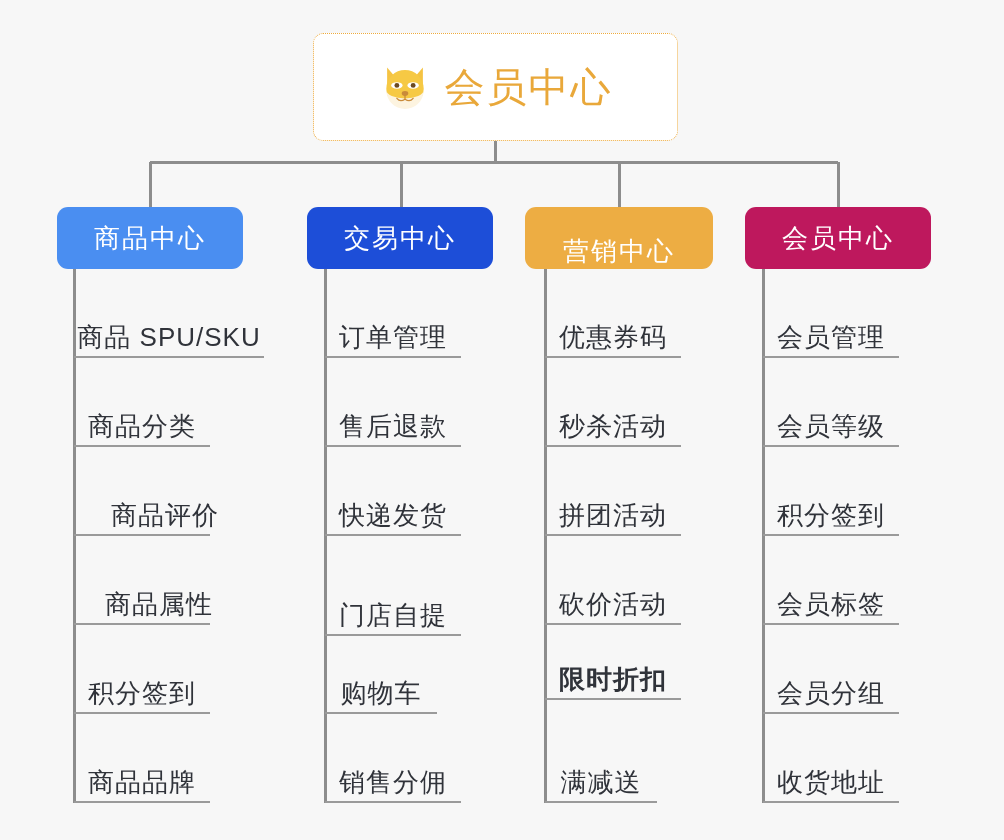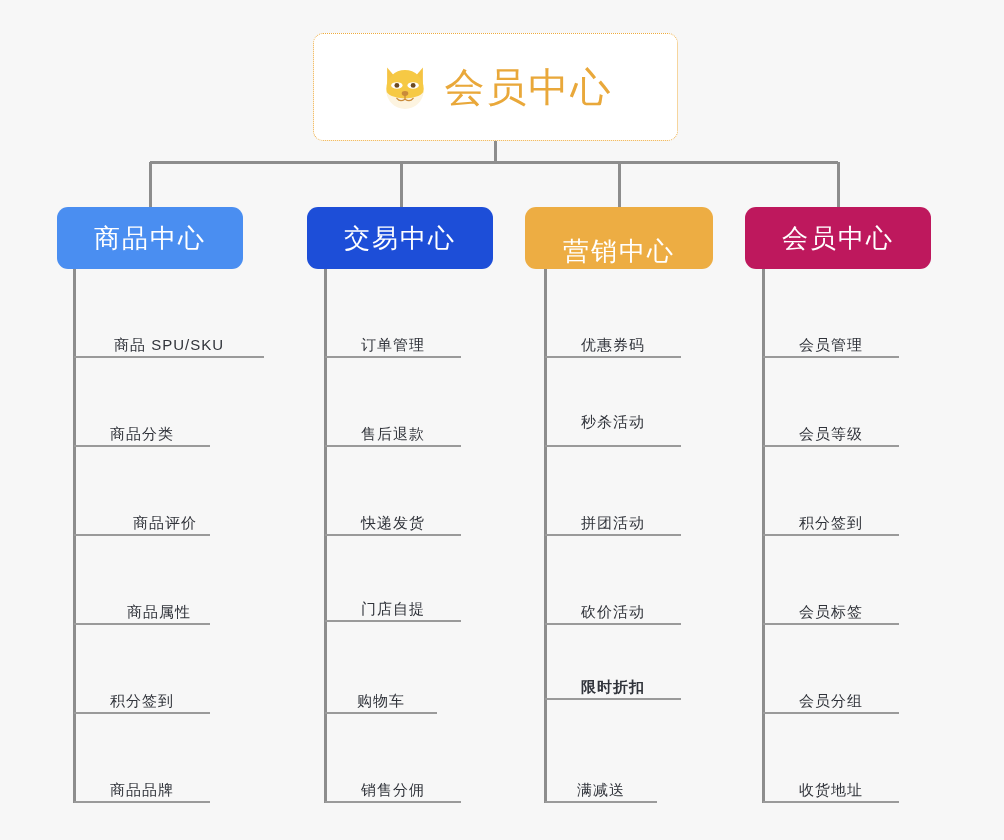--- a/index.html
+++ b/index.html
@@ -76,21 +76,21 @@
     position: absolute;
     height: 46px;
     box-sizing: border-box;
     border-bottom: 2px solid #9a9a9a;
     display: flex;
     align-items: flex-end;
     justify-content: center;
     padding-bottom: 3px;
   }
   .leaf-label {
-    font-size: 15px;
+    font-size: 26px;
     line-height: 1.15;
     color: #30333a;
     letter-spacing: 1px;
     white-space: nowrap;
   }
 </style>
 </head>
 <body>
 
 <div id="diagram">
@@ -153,36 +153,36 @@
       </div>
       <div class="leaf" style="left: 325px; top: 312px; width: 136px;">
         <span class="leaf-label">订单管理</span>
       </div>
       <div class="leaf" style="left: 325px; top: 401px; width: 136px;">
         <span class="leaf-label">售后退款</span>
       </div>
       <div class="leaf" style="left: 325px; top: 490px; width: 136px;">
         <span class="leaf-label">快递发货</span>
       </div>
-      <div class="leaf" style="left: 325px; top: 576px; width: 136px;">
+      <div class="leaf" style="left: 325px; top: 590px; width: 136px;">
         <span class="leaf-label">门店自提</span>
       </div>
       <div class="leaf" style="left: 325px; top: 668px; width: 112px;">
         <span class="leaf-label">购物车</span>
       </div>
       <div class="leaf" style="left: 325px; top: 757px; width: 136px;">
         <span class="leaf-label">销售分佣</span>
       </div>
       <div class="cat-header" style="left: 525px; top: 207px; width: 188px; background: rgb(237, 173, 67); align-items: flex-end;">
         <span>营销中心</span>
       </div>
       <div class="leaf" style="left: 545px; top: 312px; width: 136px;">
         <span class="leaf-label">优惠券码</span>
       </div>
-      <div class="leaf" style="left: 545px; top: 401px; width: 136px; align-items: center;">
+      <div class="leaf" style="left: 545px; top: 401px; width: 136px;">
         <span class="leaf-label">秒杀活动</span>
       </div>
       <div class="leaf" style="left: 545px; top: 490px; width: 136px;">
         <span class="leaf-label">拼团活动</span>
       </div>
       <div class="leaf" style="left: 545px; top: 579px; width: 136px;">
         <span class="leaf-label">砍价活动</span>
       </div>
       <div class="leaf" style="left: 545px; top: 654px; width: 136px; font-weight: bold;">
         <span class="leaf-label">限时折扣</span>

